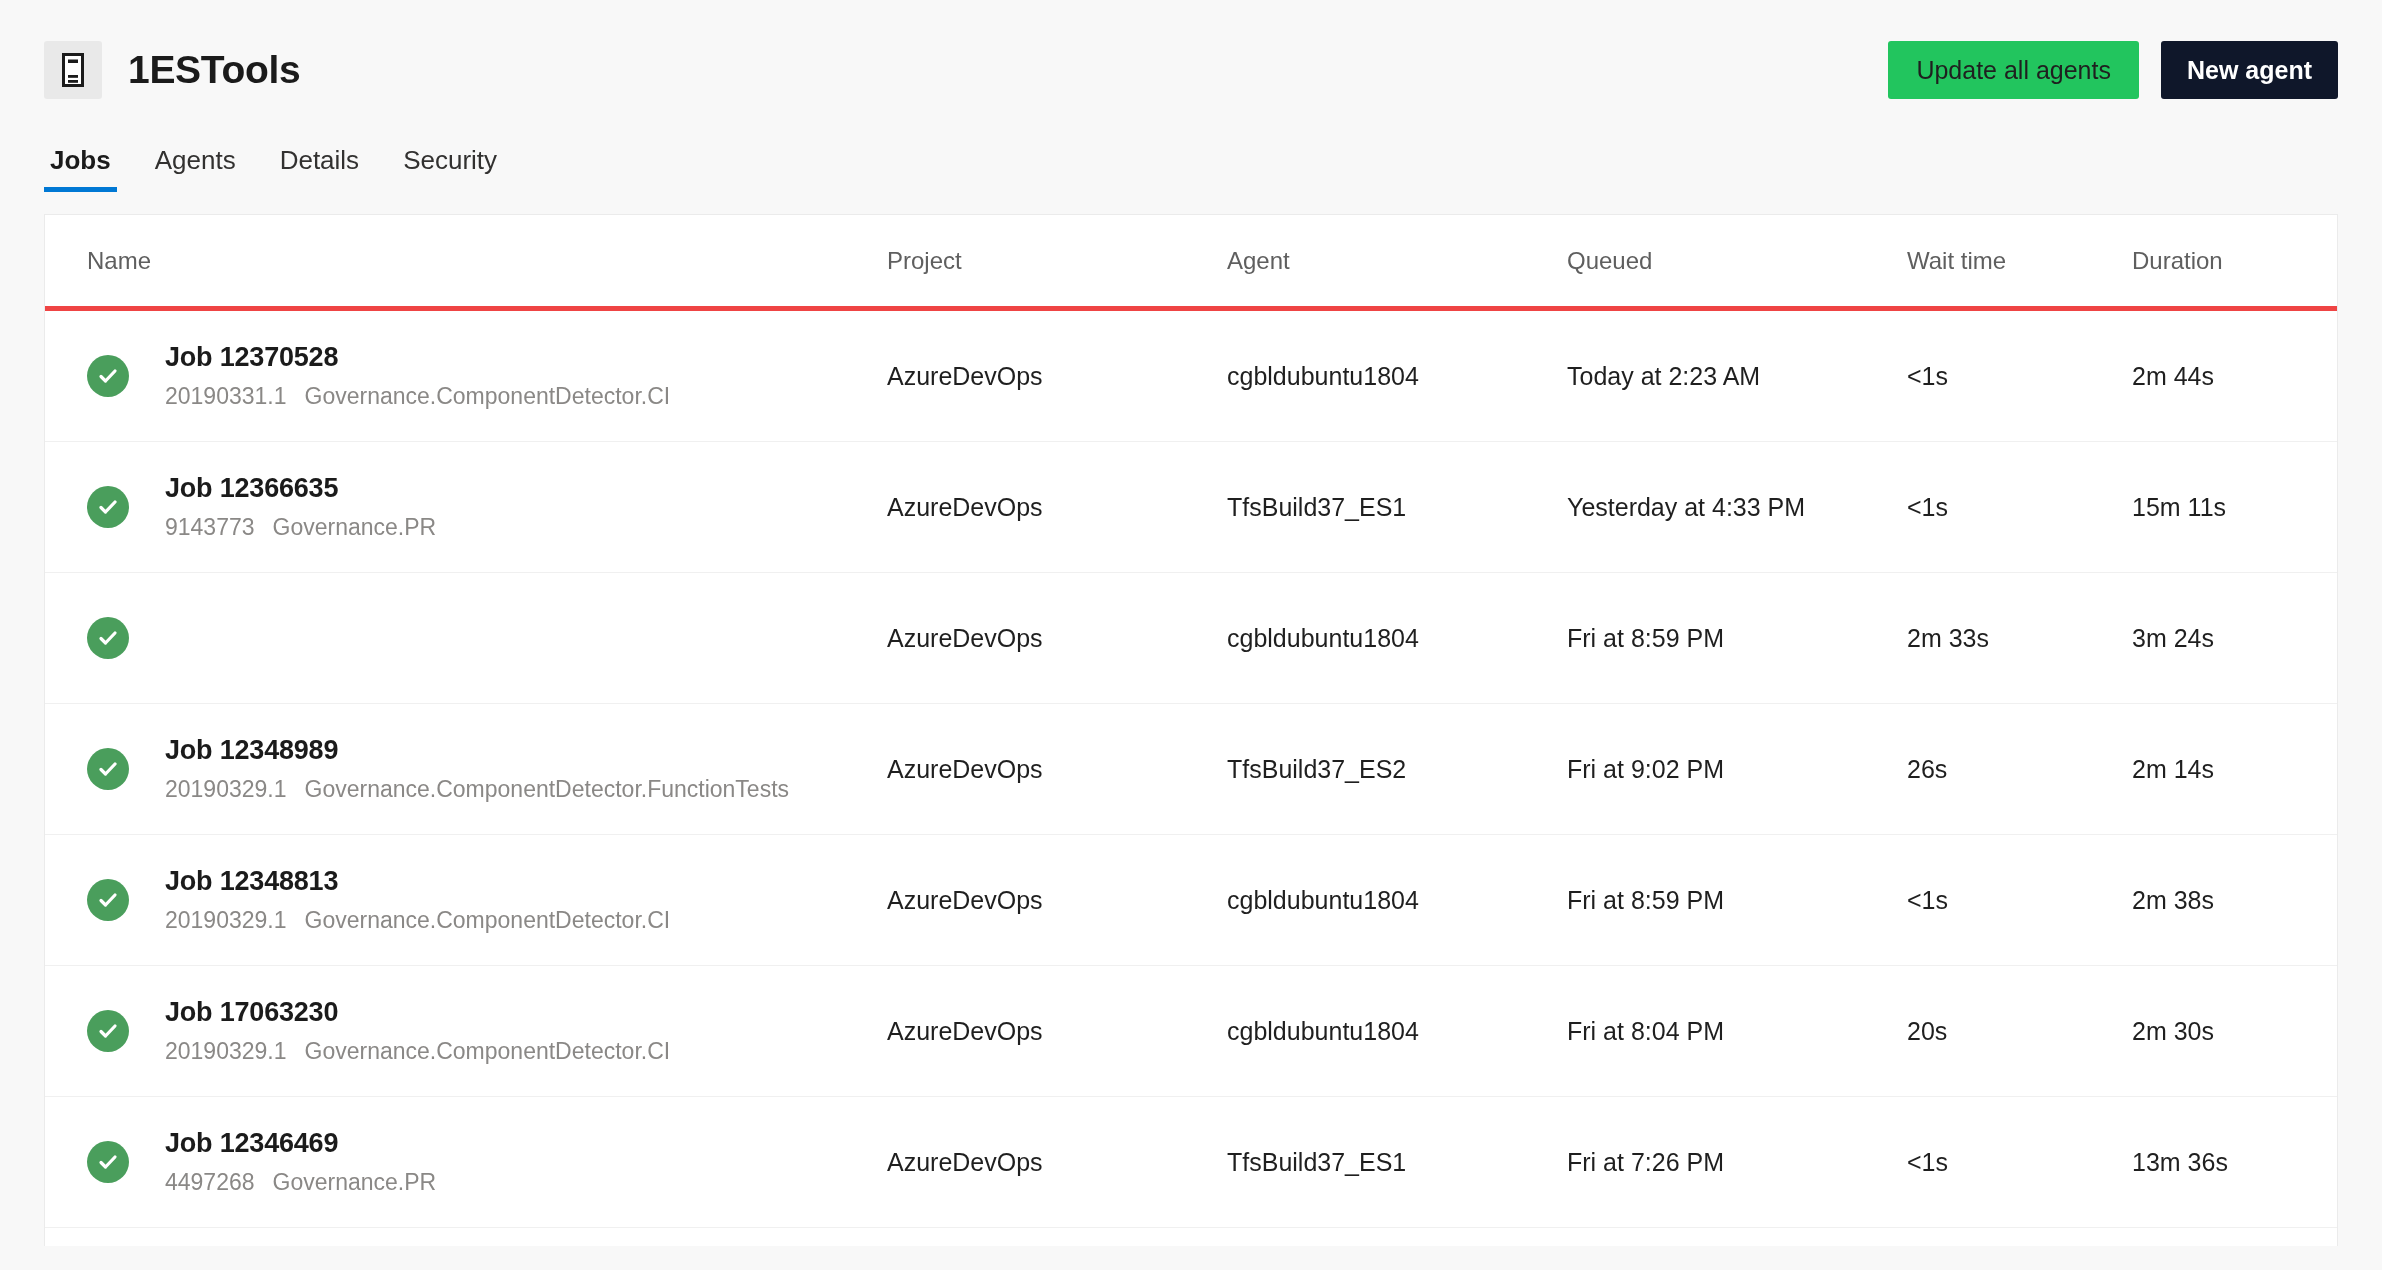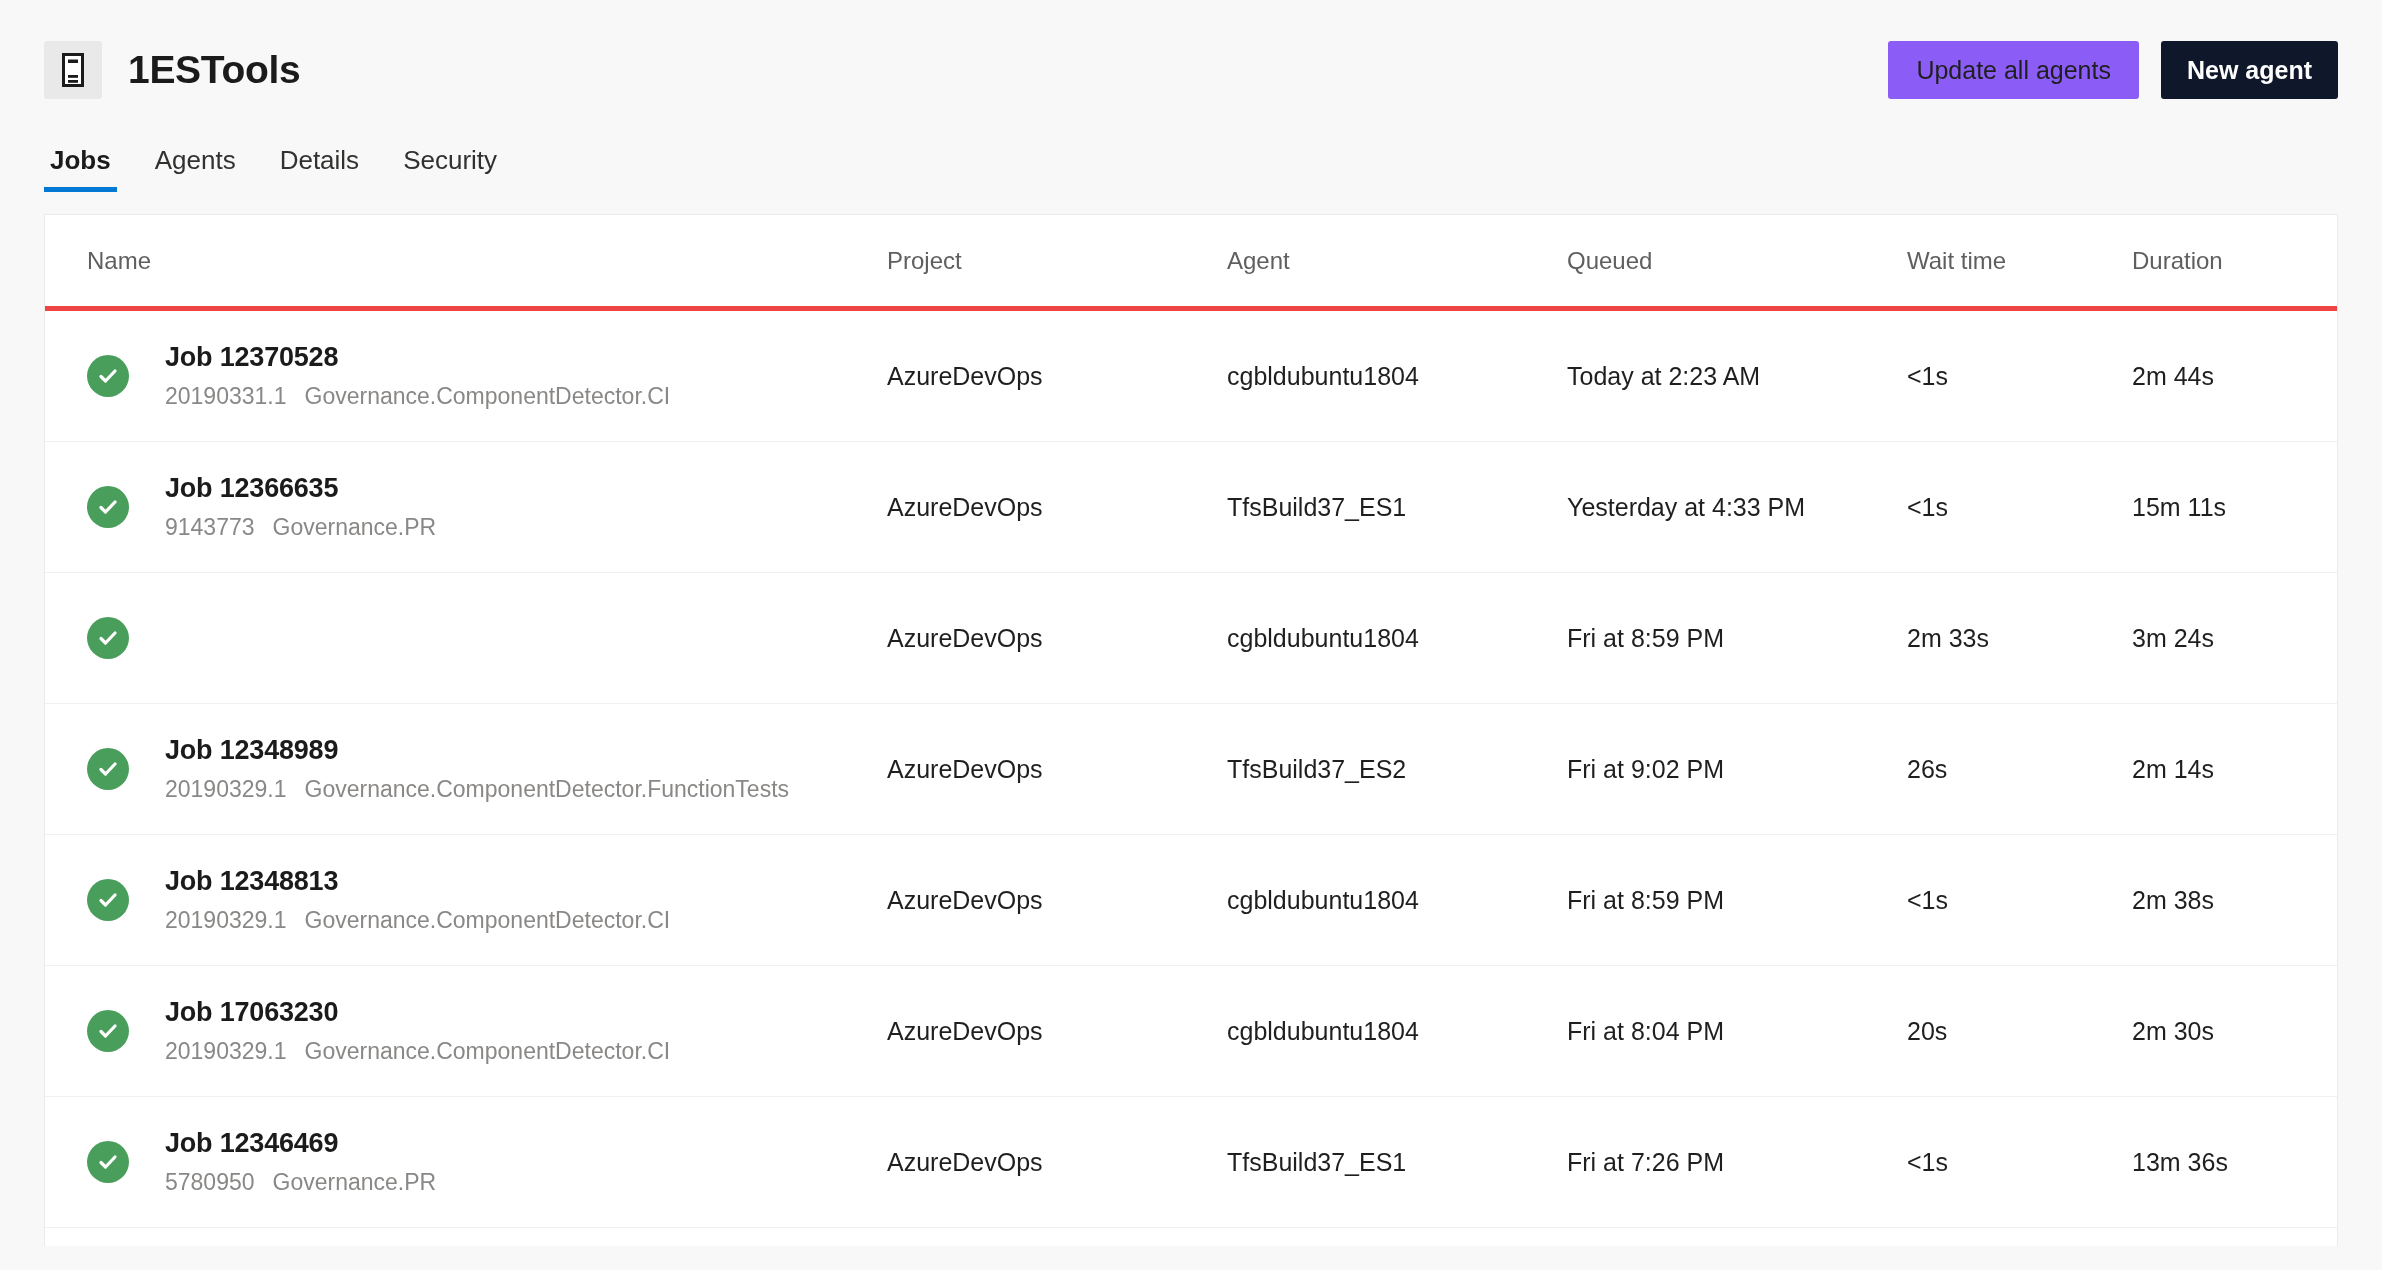--- a/index.html
+++ b/index.html
@@ -50,21 +50,21 @@
     font-size: 25px;
     border: none;
     border-radius: 3px;
     cursor: pointer;
     height: 58px;
     line-height: 58px;
     padding: 0 28px;
     white-space: nowrap;
   }
   .btn-secondary {
-    background: #8b5cf6;
+    background: #22c55e;
     color: #1f1f1f;
   }
   .btn-primary {
     background: #0f172a;
     color: #ffffff;
     font-weight: bold;
     margin-left: 22px;
     padding: 0 26px;
   }
 
@@ -323,21 +323,21 @@
   <div class="row">
     <div class="col-name">
       <div class="status-icon" style="background: rgb(74, 158, 92);">
         <svg width="24" height="24" viewBox="0 0 24 24" aria-hidden="true">
           <path d="M5 12.5 L9.5 17 L19 7" fill="none" stroke="#ffffff" stroke-width="3.2" stroke-linecap="round" stroke-linejoin="round"></path>
         </svg>
       </div>
       <div class="name-block">
         <div class="job-name">Job 12346469</div>
         <div class="job-sub">
-          <span class="build-num">5780950</span><span>Governance.PR</span>
+          <span class="build-num">4497268</span><span>Governance.PR</span>
         </div>
       </div>
     </div>
     <div class="cell col-project">AzureDevOps</div>
     <div class="cell col-agent">TfsBuild37_ES1</div>
     <div class="cell col-queued">Fri at 7:26 PM</div>
     <div class="cell col-wait">&lt;1s</div>
     <div class="cell col-dur">13m 36s</div>
   </div>
 </div>

